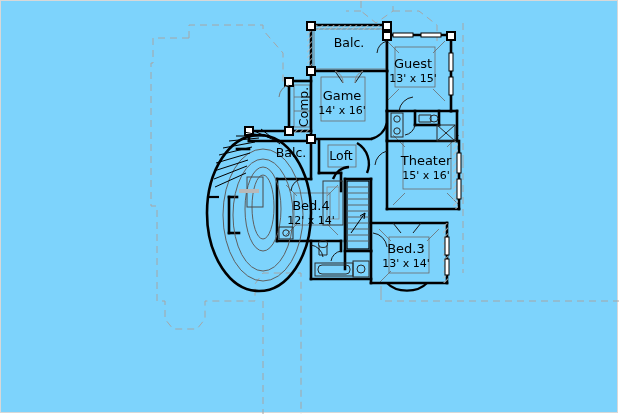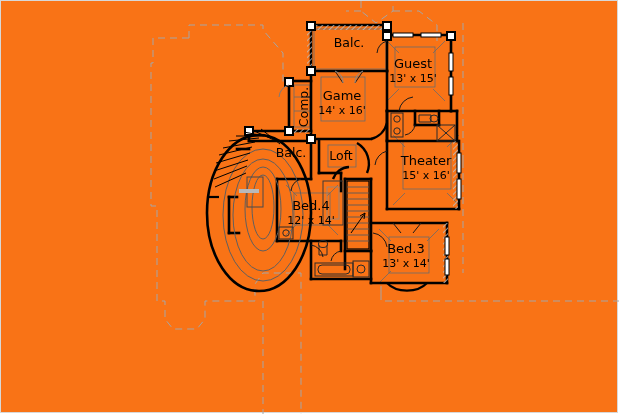--- a/index.html
+++ b/index.html
@@ -4,21 +4,21 @@
 <style>
   html,body{margin:0;padding:0;background:#ffffff;}
   body{
     font-family:"DejaVu Sans", sans-serif;
     width:620px;height:415px;overflow:hidden;
   }
   #plan-frame{
     position:relative;
     width:618px;height:413px;
     border:1px solid #d8d8d8;
-    background:#f97316;
+    background:#7dd3fc;
     box-sizing:border-box;
   }
   #plan-svg{position:absolute;left:0;top:0;}
   .room-label{
     font-family:"DejaVu Sans", sans-serif;
     fill:#000000;
     text-anchor:middle;
     dominant-baseline:middle;
   }
   .rm-name{font-size:13px;}

